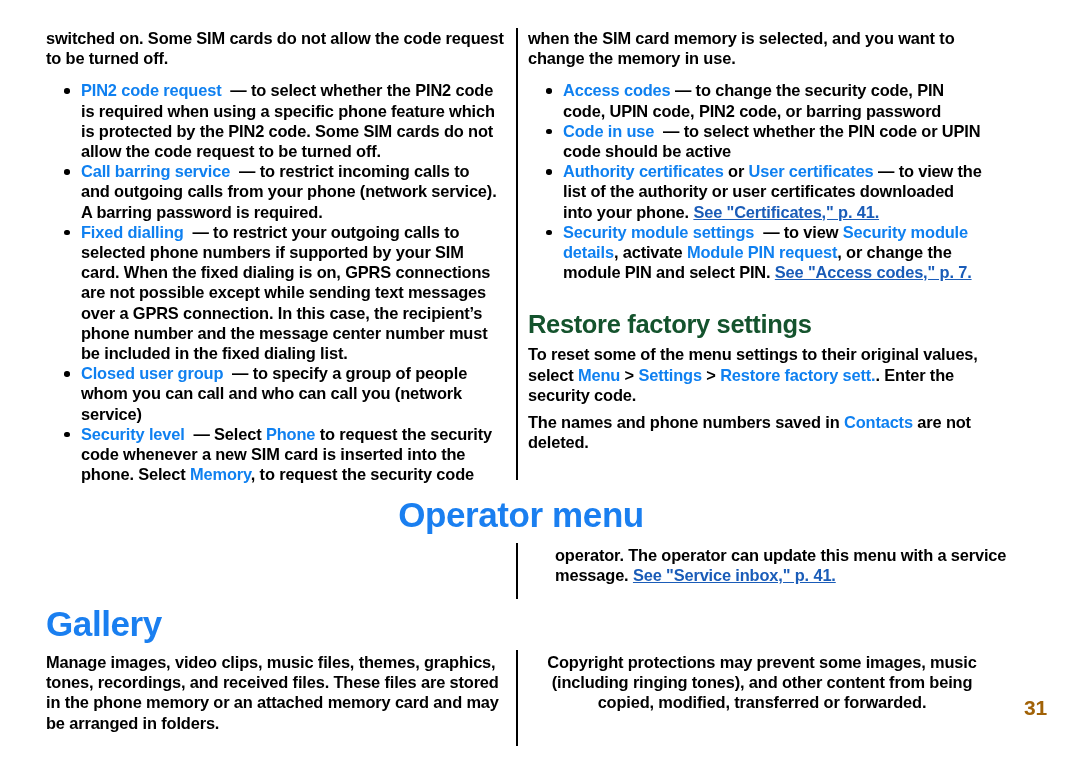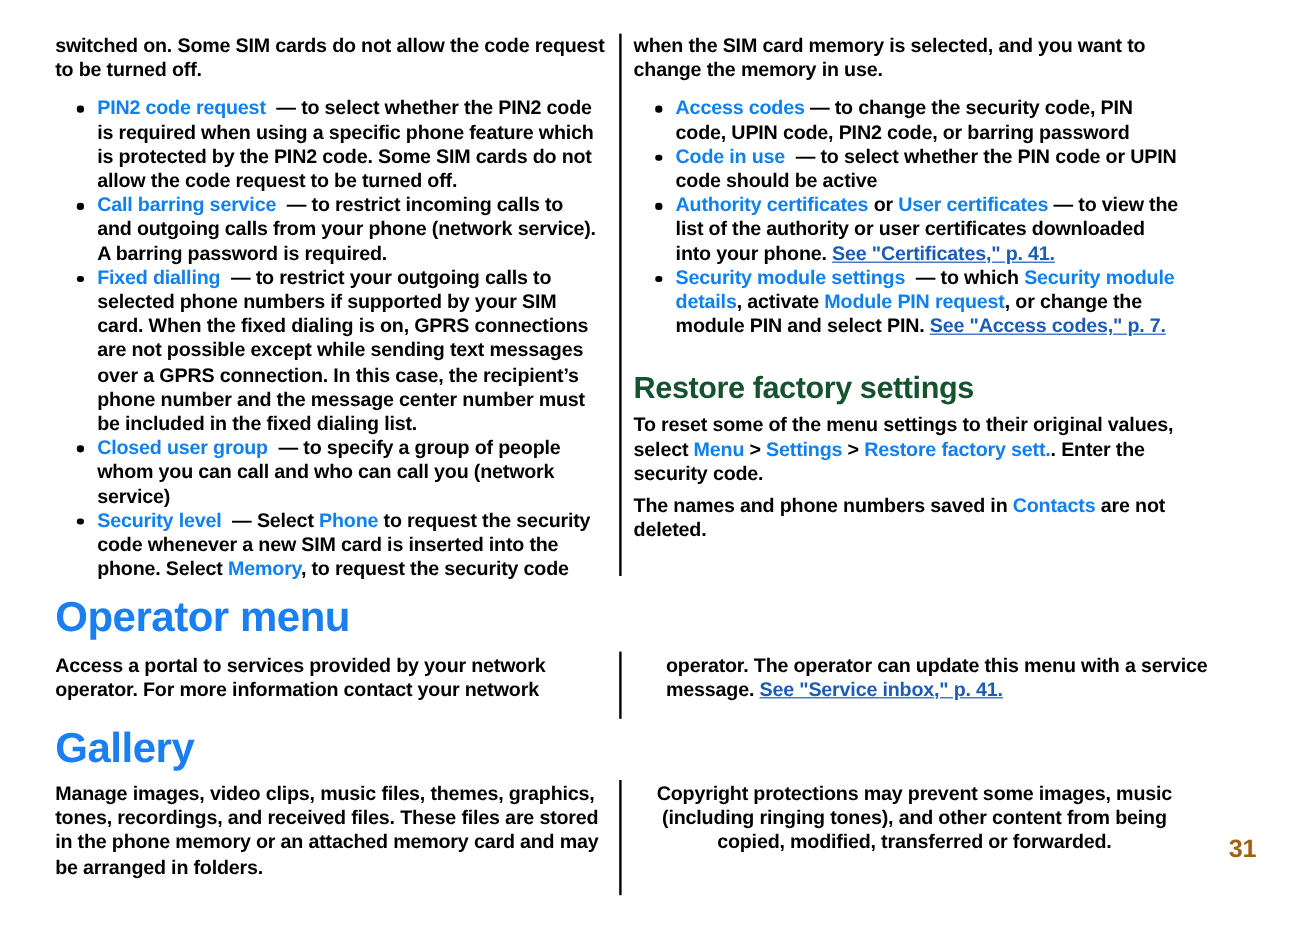--- a/index.html
+++ b/index.html
@@ -79,21 +79,21 @@
     margin: 0;
     letter-spacing: -0.35px;
   }
 
   
   .blk { position: absolute; }
 
   #left-col-top   { left: 46px;  top: 28px;  width: 464px; }
   #right-col-top  { left: 528px; top: 28px;  width: 468px; }
 
-  #operator-block { left: 46px;  top: 495px; width: 950px; }
+  #operator-block { left: 46px;  top: 495px; width: 950px; text-align: center; }
   #operator-left  { left: 46px;  top: 545px; width: 450px; }
   #operator-right { left: 528px; top: 545px; width: 468px; margin-left: 27px; }
 
   #gallery-block  { left: 46px;  top: 604px; width: 950px; }
   #gallery-left   { left: 46px;  top: 652px; width: 460px; }
   #gallery-right  { left: 528px; top: 652px; width: 468px; text-align: center; }
 
   
   .divider {
     position: absolute;
@@ -185,21 +185,21 @@
         <span class="term">Authority certificates</span>
         <span>or</span>
         <span class="term">User certificates</span>
         <span>—</span>
         <span>to view the list of the authority or user certificates downloaded into your phone.</span>
         <span class="xref">See "Certificates," p. 41.</span>
       </li>
 
       <li>
         <span class="term">Security module settings</span><span class="emdash">&nbsp; <span>—</span></span>
-        <span>to which</span>
+        <span>to view</span>
         <span class="term">Security module details</span><span>, activate</span>
         <span class="term">Module PIN request</span><span>, or change the module PIN and select PIN.</span>
         <span class="xref">See "Access codes," p. 7.</span>
       </li>
 
     </ul>
 
     <div style="height:15px"></div>
     <h2 class="sub-title">Restore factory settings</h2>
     <div style="height:5px"></div>
@@ -216,23 +216,20 @@
       <span>The names and phone numbers saved in</span>
       <span class="term">Contacts</span>
       <span>are not deleted.</span>
     </p>
   </div>
 
   <div class="blk" id="operator-block">
     <h1 class="section-title">Operator menu</h1>
   </div>
 
-  <div class="blk" id="operator-left">
-    <p class="para">Access a portal to services provided by your network operator. For more information contact your network</p>
-  </div>
 
   <div class="blk" id="operator-right">
     <p class="para">
       <span>operator. The operator can update this menu with a service message.</span>
       <span class="xref">See "Service inbox," p. 41.</span>
     </p>
   </div>
 
   <div class="blk" id="gallery-block">
     <h1 class="section-title">Gallery</h1>

